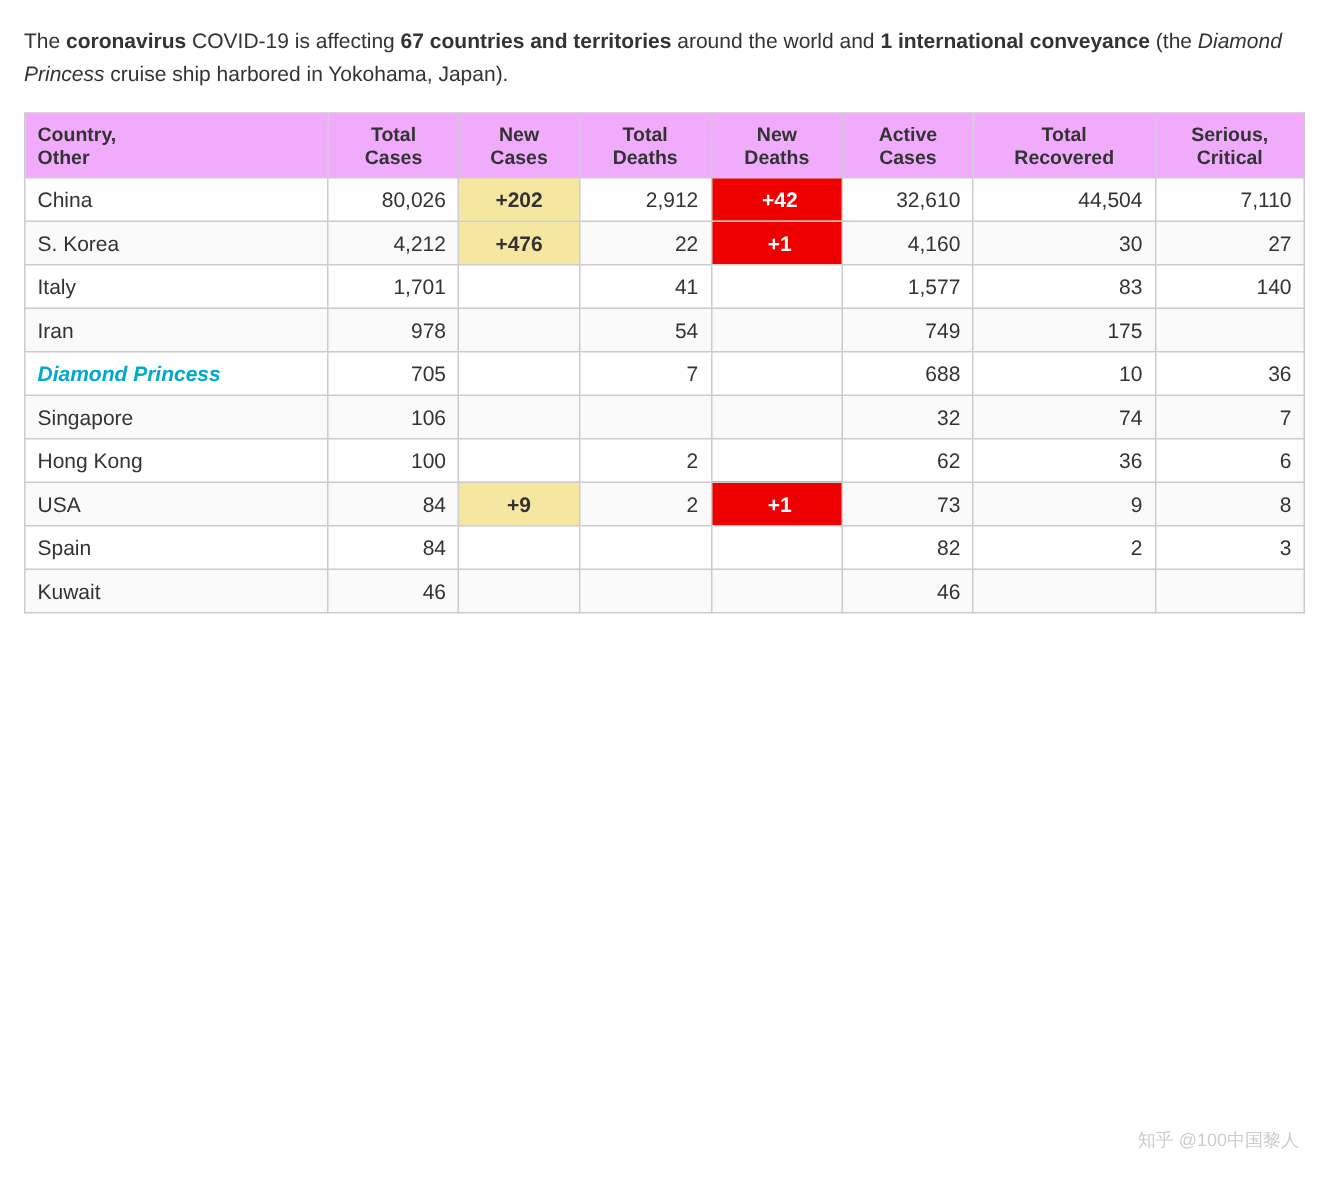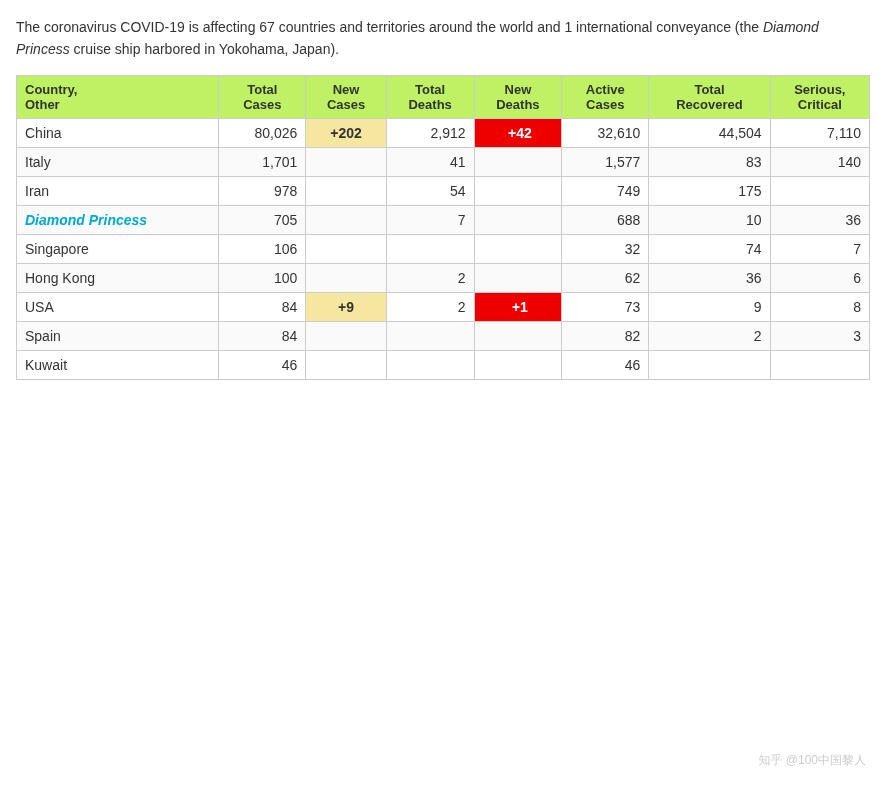--- a/index.html
+++ b/index.html
@@ -9,35 +9,35 @@
       background: #fff;
       color: #333;
       padding: 16px;
       max-width: 886px;
     }
     .intro {
       margin-bottom: 14px;
       line-height: 1.6;
       font-size: 14px;
     }
-    .intro b { font-weight: normal; }
+    .intro b { font-weight: bold; }
     .intro i { font-style: italic; }
     table {
       border-collapse: collapse;
       width: 100%;
       font-size: 14px;
     }
     th, td {
       border: 1px solid #ccc;
       padding: 6px 8px;
       text-align: right;
       vertical-align: middle;
     }
     th {
-      background: #bef264;
+      background: #f0abfc;
       font-weight: bold;
       text-align: center;
       font-size: 13px;
     }
     td:first-child, th:first-child {
       text-align: left;
     }
     tr:nth-child(even) td {
       background: #fafafa;
     }
@@ -96,20 +96,30 @@
         <td>China</td>
         <td>80,026</td>
         <td class="highlight-yellow">+202</td>
         <td>2,912</td>
         <td class="highlight-red">+42</td>
         <td>32,610</td>
         <td>44,504</td>
         <td>7,110</td>
       </tr>
       <tr>
+        <td>S. Korea</td>
+        <td>4,212</td>
+        <td class="highlight-yellow">+476</td>
+        <td>22</td>
+        <td class="highlight-red">+1</td>
+        <td>4,160</td>
+        <td>30</td>
+        <td>27</td>
+      </tr>
+      <tr>
         <td>Italy</td>
         <td>1,701</td>
         <td></td>
         <td>41</td>
         <td></td>
         <td>1,577</td>
         <td>83</td>
         <td>140</td>
       </tr>
       <tr>

